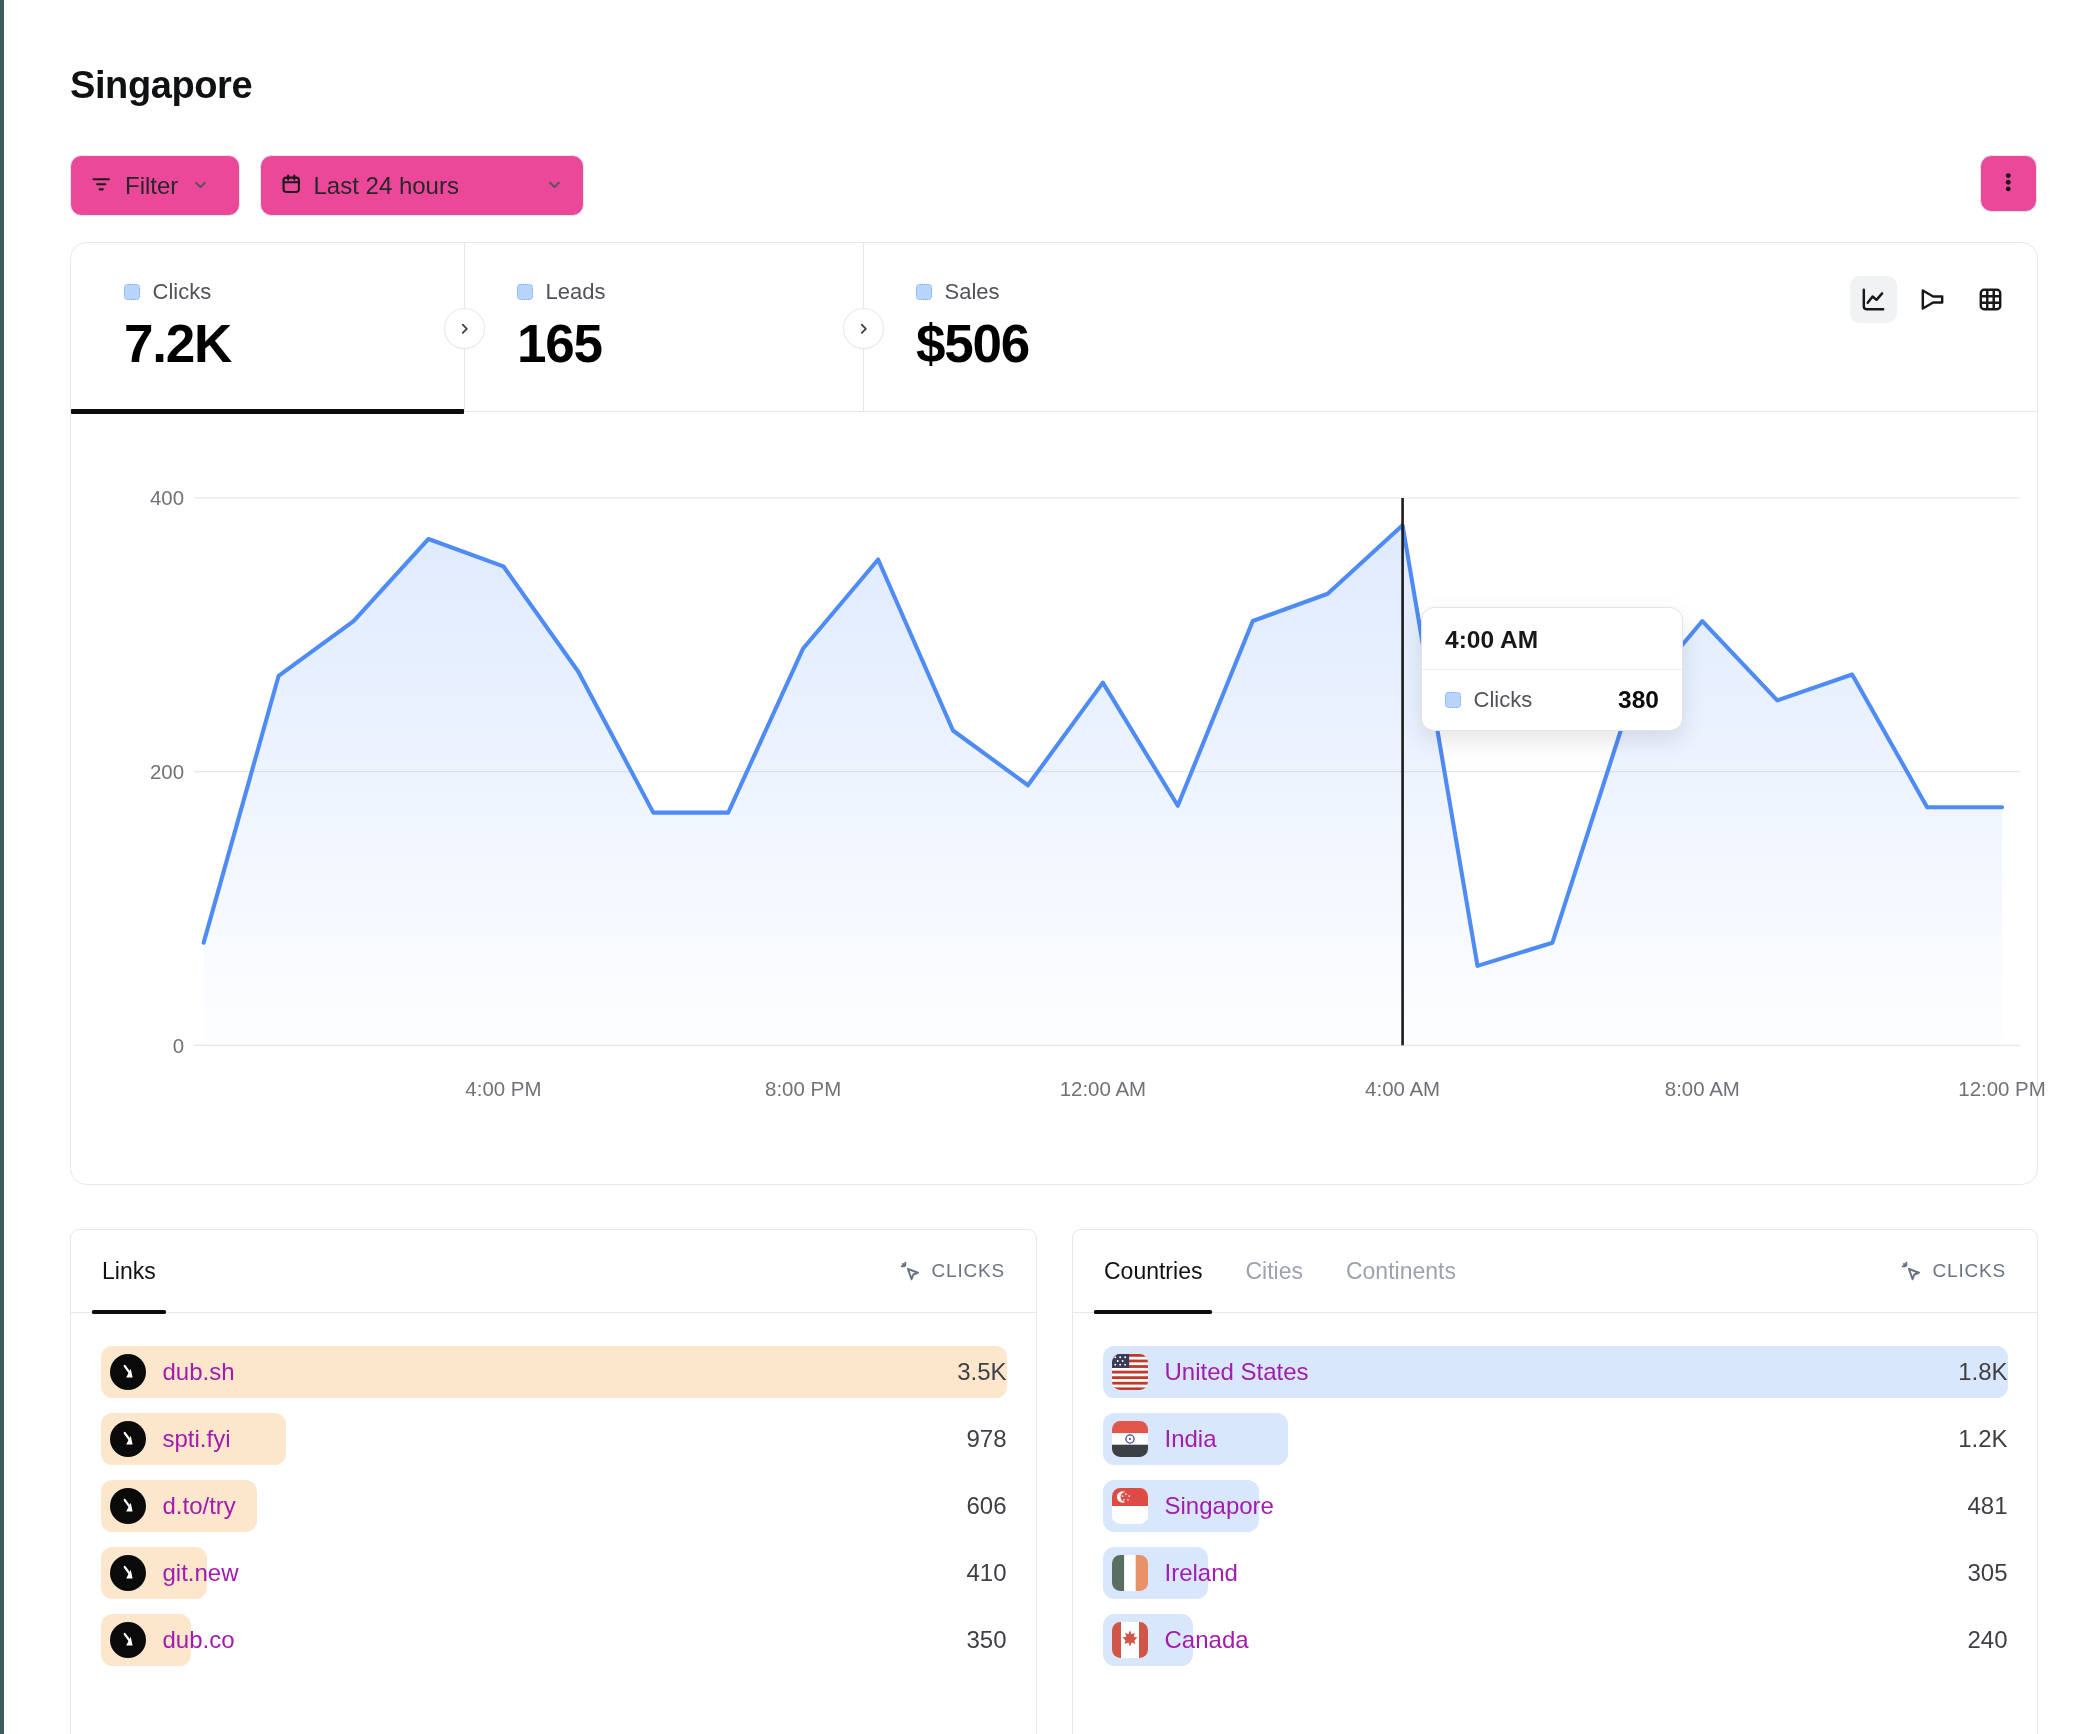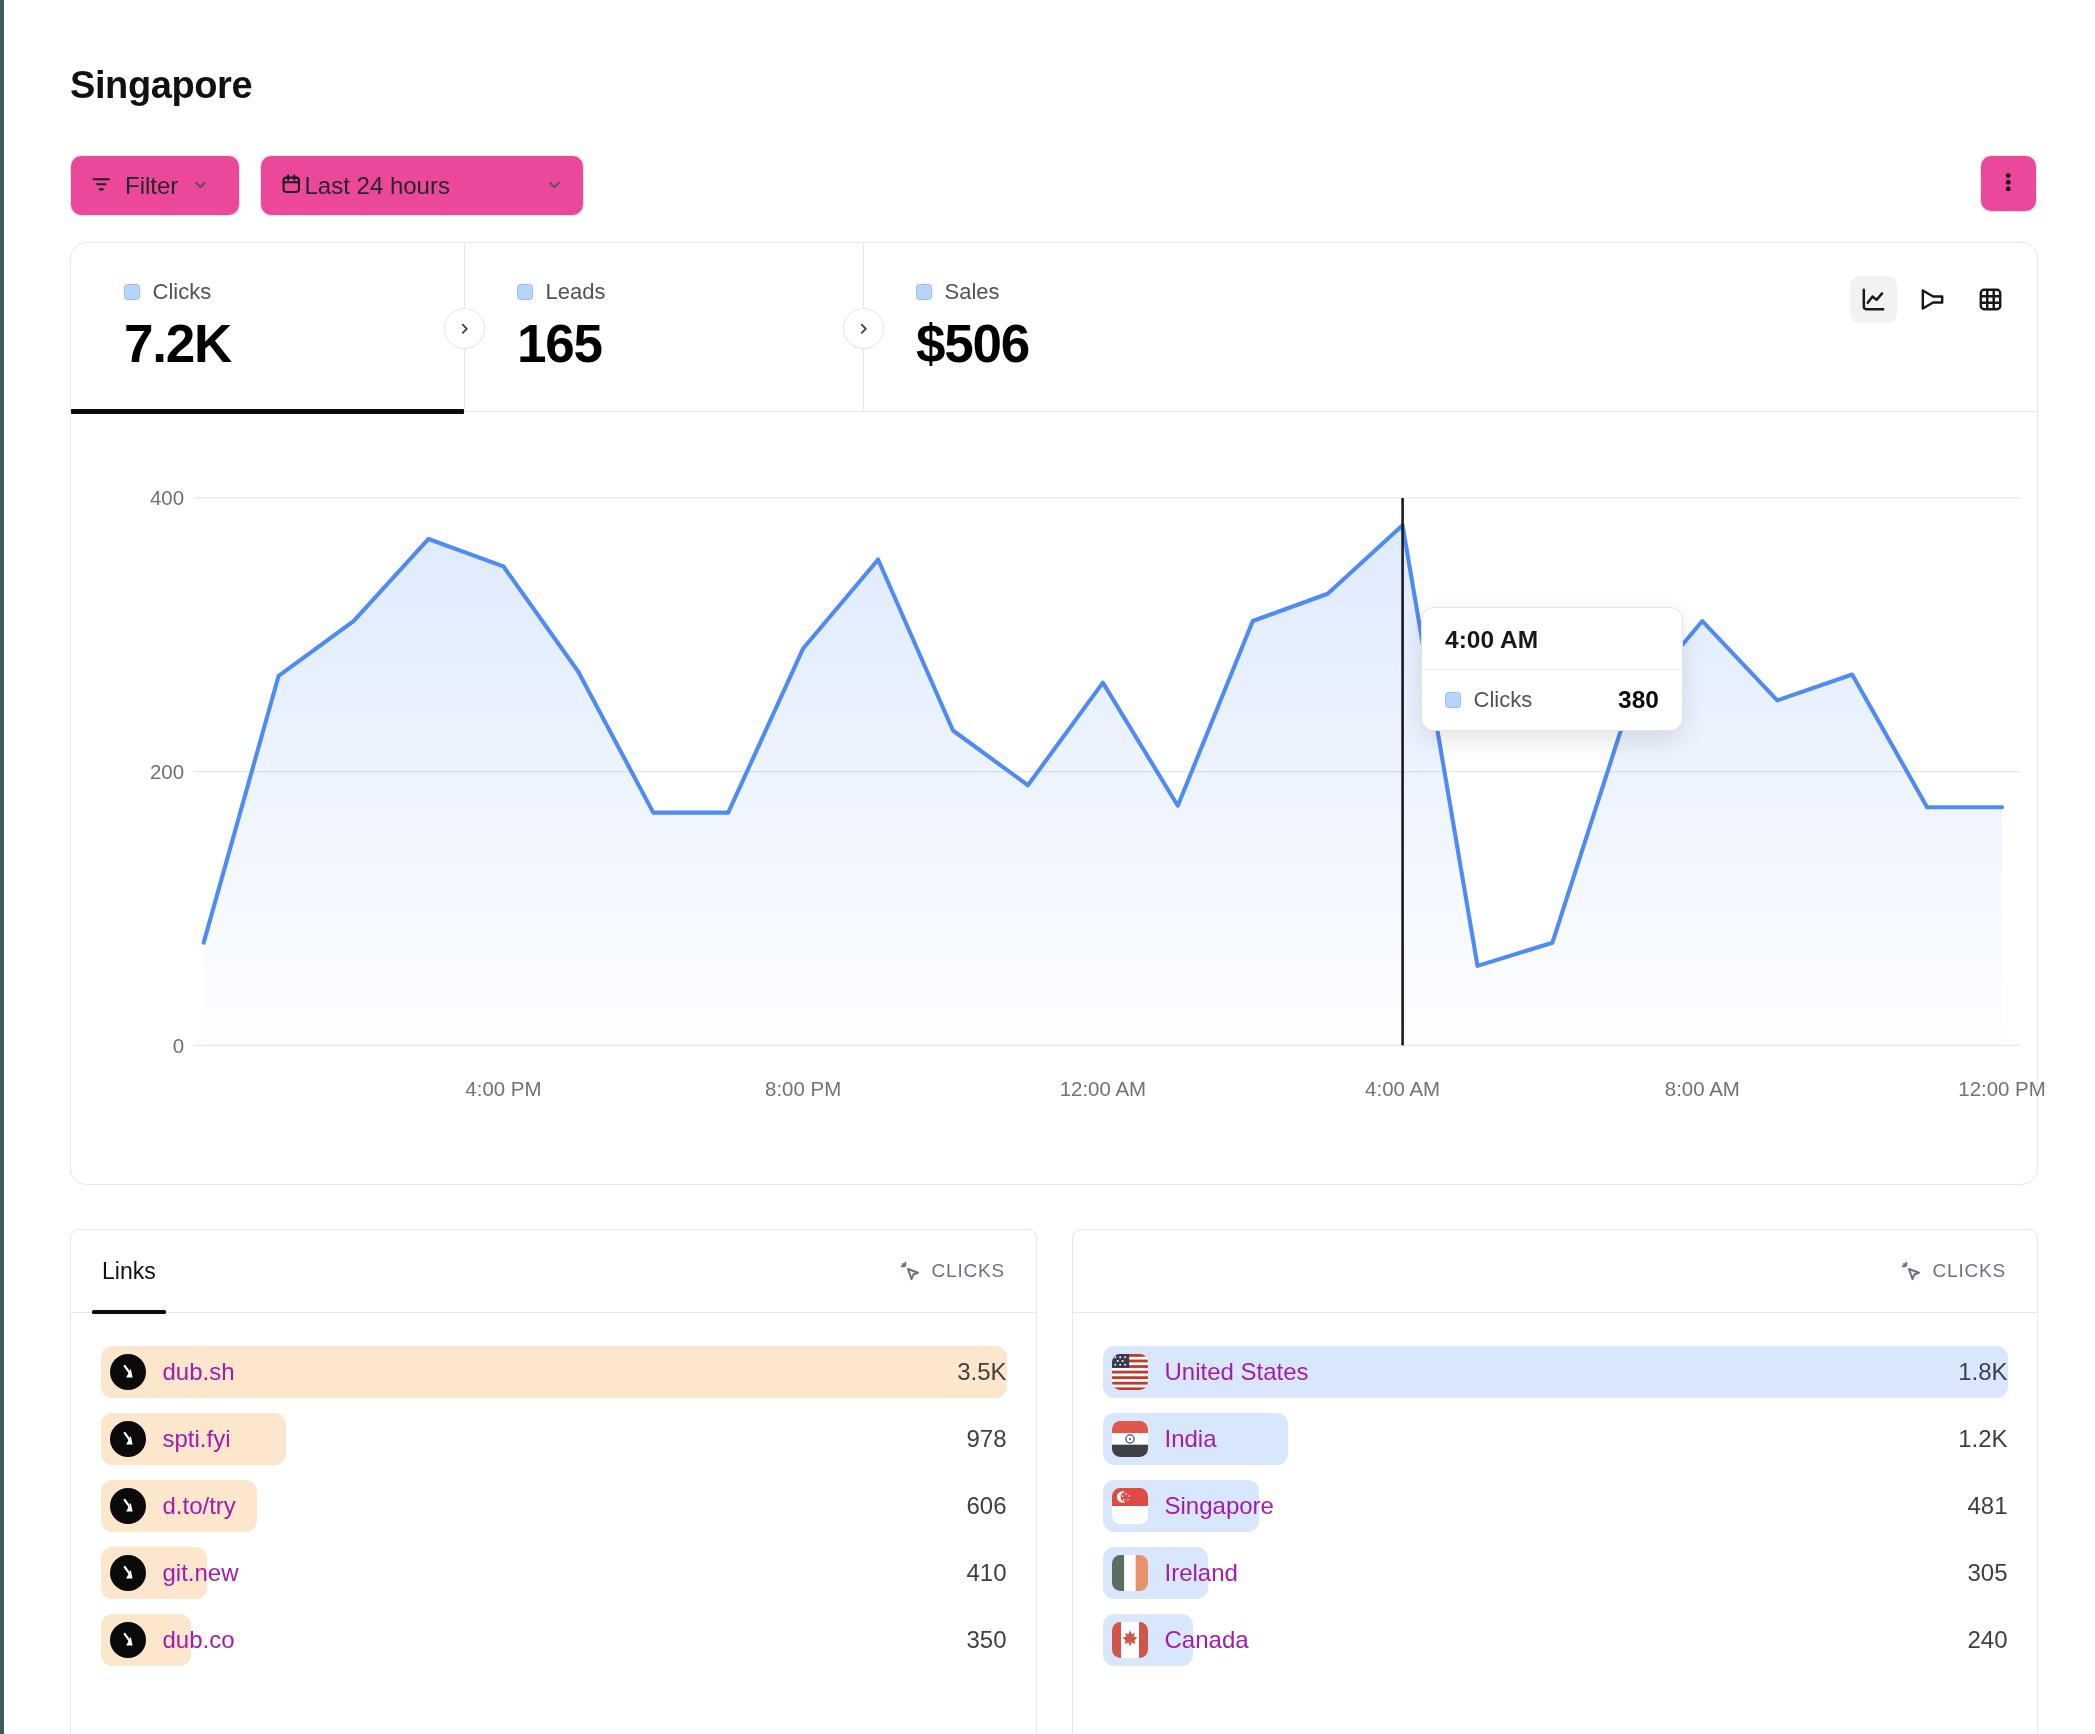--- a/index.html
+++ b/index.html
@@ -5,21 +5,21 @@
   * { margin:0; padding:0; box-sizing:border-box; }
   html,body { background:#ffffff; }
   body { font-family:"Liberation Sans", sans-serif; color:#18181b; }
   .page { position:relative; width:2096px; height:1735px; background:#fff; overflow:hidden; }
   .edge-strip { position:absolute; left:0; top:0; width:4.1px; height:100%; background:#3f5b60; }
 
   .page-title { position:absolute; left:70px; top:64px; font-size:38px; font-weight:700; color:#101113; letter-spacing:-0.4px; }
 
   .btn { position:absolute; display:flex; align-items:center; background:#ec4899; border:1.2px solid #e5e7eb; border-radius:11.5px; cursor:pointer; }
   .btn-filter { left:70px; top:155px; width:170px; height:61px; padding:0 18px; gap:11.5px; }
-  .btn-date { left:260px; top:155px; width:324px; height:61px; padding:0 18px; gap:1px; }
+  .btn-date { left:260px; top:155px; width:324px; height:61px; padding:0 18px; gap:10px; }
   .btn-kebab { left:1980px; top:155px; width:57px; height:57px; justify-content:center; border-radius:11.5px; }
   .btn-label { font-size:24px; font-weight:500; color:#27272a; }
   .btn-date .spacer { flex:1; }
 
   .chart-card { position:absolute; left:70px; top:242px; width:1968px; height:943px; border:1.2px solid #e5e7eb; border-radius:16.4px; background:#fff; }
 
   .stats-row { position:absolute; left:0; top:0; width:100%; height:169px; border-bottom:1.2px solid #e5e7eb; }
   .stat { position:absolute; top:0; height:100%; padding:36px 0 0 53px; cursor:pointer; }
   .stat-clicks { left:0; width:393px; }
   .stat-leads  { left:393px; width:399px; }
@@ -297,20 +297,31 @@
             </div>
           </div>
     <div class="rowlabel">dub.co</div>
     <div class="rowvalue">350</div>
   </div>
       </div>
   </div>
 
   <div class="panel panel-countries">
     <div class="panel-head">
+      <div class="tabs" id="countries-tabs" style="display:flex;gap:43px;height:100%">
+          <div class="tab active">
+            <span class="tab-label">Countries</span>
+          </div>
+          <div class="tab">
+            <span class="tab-label">Cities</span>
+          </div>
+          <div class="tab">
+            <span class="tab-label">Continents</span>
+          </div>
+        </div>
       <div class="metric">
         <svg width="25" height="25" viewBox="0 0 24 24" fill="none">
             <path d="M9.6 9.6l9.6 3.6-4.5 1.7-1.7 4.5z" stroke="#6b7280" stroke-width="1.9" stroke-linejoin="round"></path>
             <path d="M7 3.6v2.5M3.6 7h2.5M4.8 4.8l1.8 1.8" stroke="#6b7280" stroke-width="1.9" stroke-linecap="round"></path>
           </svg>
         <span class="metric-label">CLICKS</span>
       </div>
     </div>
     <div class="rows" id="countries-rows">
         <div class="row">

